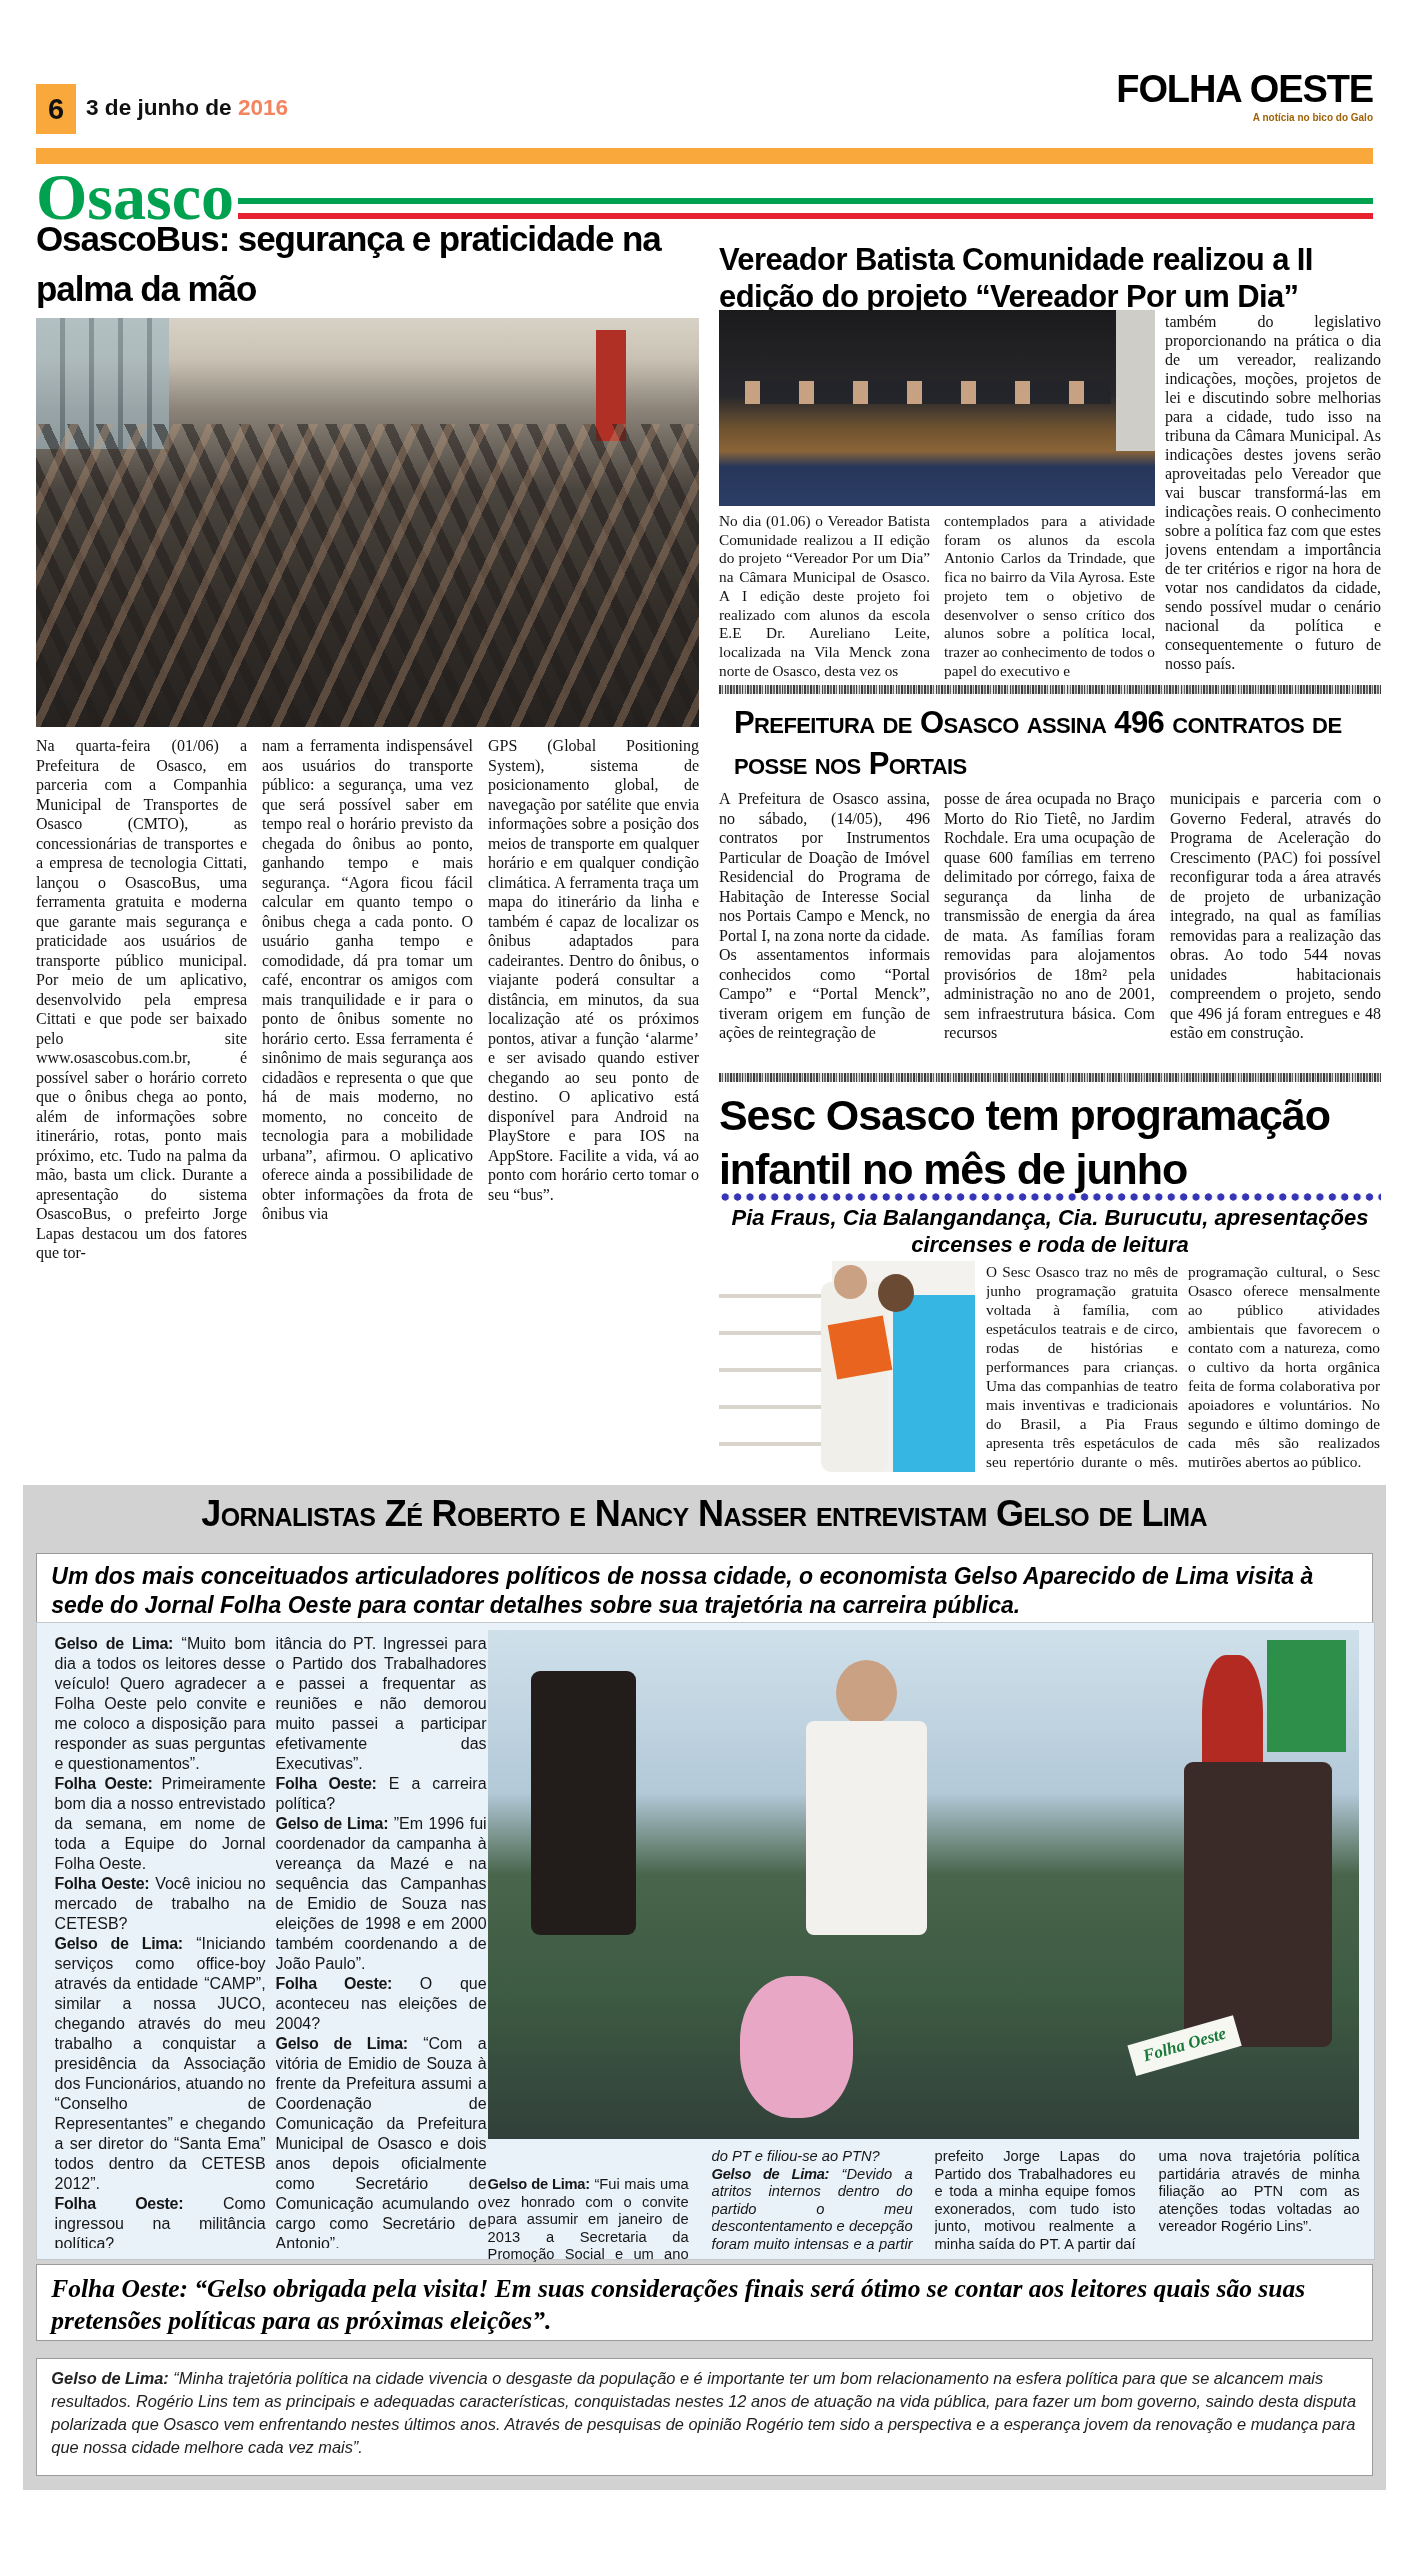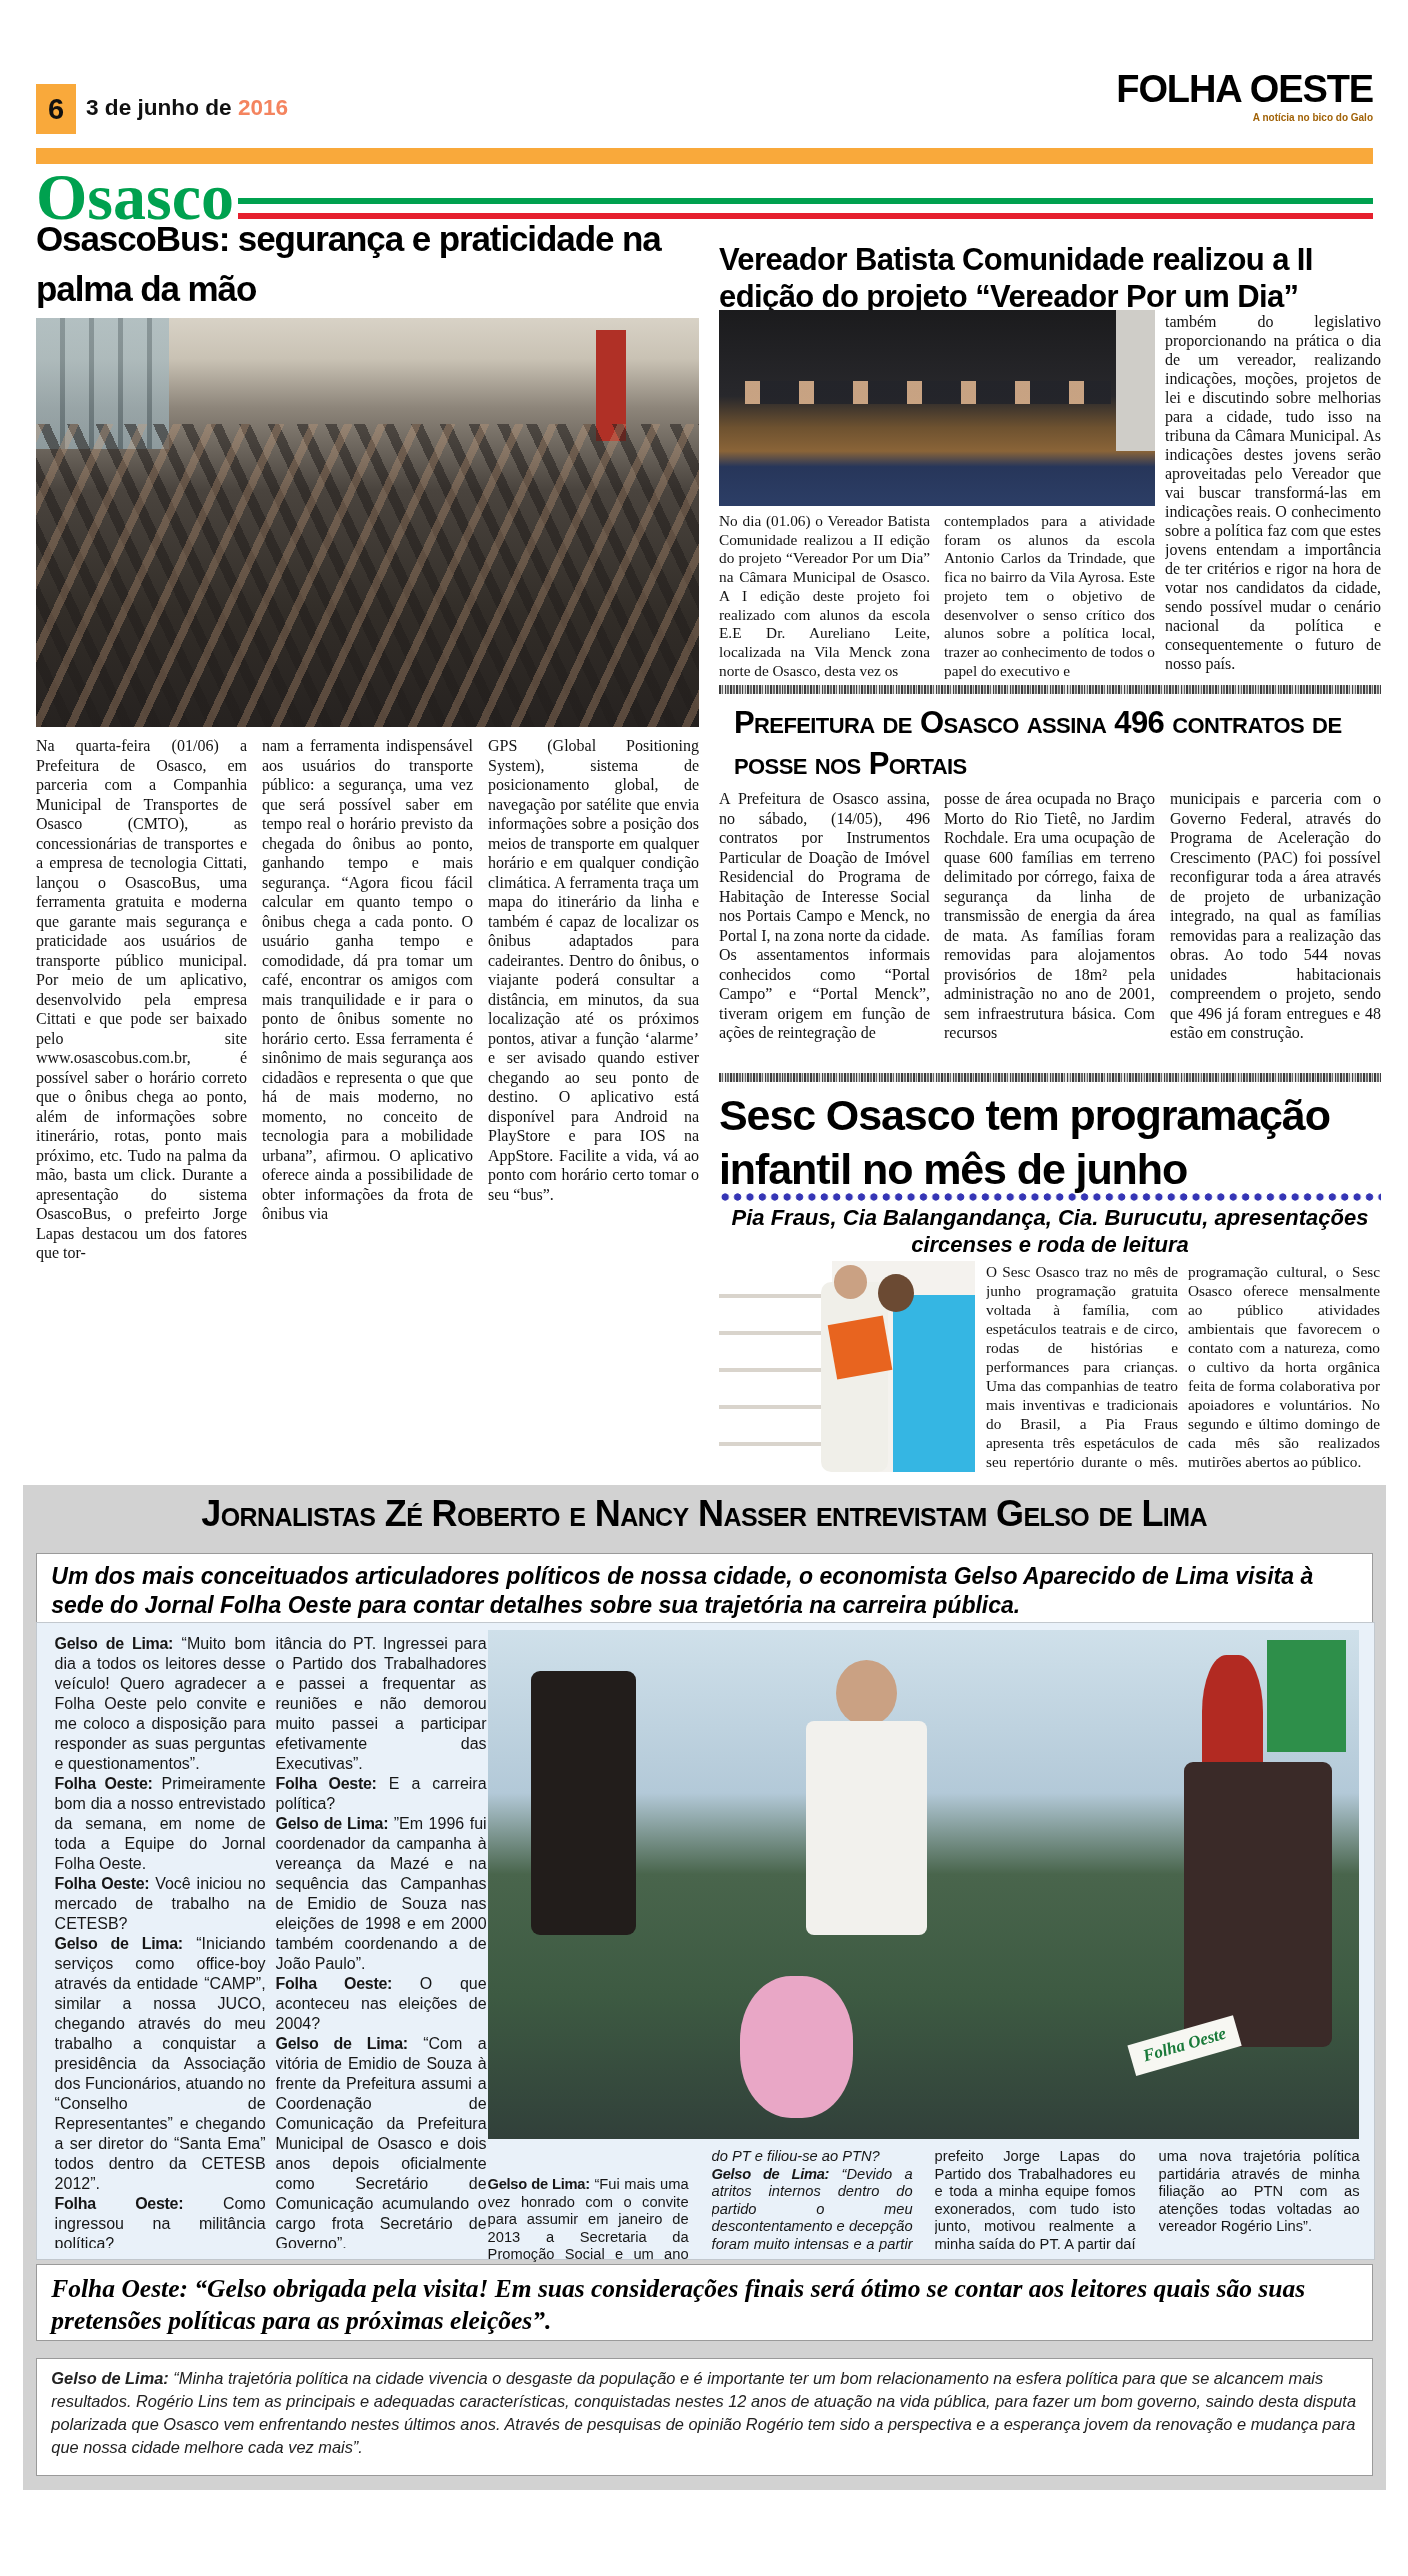--- a/index.html
+++ b/index.html
@@ -163,21 +163,21 @@
         <p><b>Gelso de Lima:</b><span> “Iniciando serviços como office-boy através da entidade “CAMP”, similar a nossa JUCO, chegando através do meu trabalho a conquistar a presidência da Associação dos Funcionários, atuando no “Conselho de Representantes” e chegando a ser diretor do “Santa Ema” todos dentro da CETESB 2012”.</span></p>
         <p><b>Folha Oeste:</b><span> Como ingressou na militância política?</span></p>
 
       </div>
 
       <div class="iv-text" style="left:239px;top:11.3px;width:211px;height:614px;">
         <p><b></b><span>itância do PT. Ingressei para o Partido dos Trabalhadores e passei a frequentar as reuniões e não demorou muito passei a participar efetivamente das Executivas”.</span></p>
         <p><b>Folha Oeste:</b><span> E a carreira política?</span></p>
         <p><b>Gelso de Lima:</b><span> ”Em 1996 fui coordenador da campanha à vereança da Mazé e na sequência das Campanhas de Emidio de Souza nas eleições de 1998 e em 2000 também coordenando a de João Paulo”.</span></p>
         <p><b>Folha Oeste:</b><span> O que aconteceu nas eleições de 2004?</span></p>
-        <p><b>Gelso de Lima:</b><span> “Com a vitória de Emidio de Souza à frente da Prefeitura assumi a Coordenação de Comunicação da Prefeitura Municipal de Osasco e dois anos depois oficialmente como Secretário de Comunicação acumulando o cargo frota Secretário de Governo”.</span></p>
+        <p><b>Gelso de Lima:</b><span> “Com a vitória de Emidio de Souza à frente da Prefeitura assumi a Coordenação de Comunicação da Prefeitura Municipal de Osasco e dois anos depois oficialmente como Secretário de Comunicação acumulando o cargo como Secretário de Antonio”.</span></p>
 
       </div>
 
       <div class="photo" style="left:451px;top:6.8px;width:871px;height:509px;
            background:linear-gradient(180deg,#cfe0ea 0,#b3c9d8 32%,#49654c 48%,#3d5a42 72%,#31403a 100%);">
         <div class="pel" style="right:1.5%;top:2%;width:9%;height:22%;background:#2e8f4a;"></div>
         <div class="pel" style="right:11%;top:5%;width:7%;height:28%;background:#b22a22;border-radius:40% 40% 20% 20%;"></div>
         <div class="pel" style="left:5%;top:8%;width:12%;height:52%;background:#221d1b;border-radius:9px;"></div>
         <div class="pel" style="left:40%;top:6%;width:7%;height:13%;background:#caa183;border-radius:50%;"></div>
         <div class="pel" style="left:36.5%;top:18%;width:14%;height:42%;background:#f2f1ed;border-radius:8px;"></div>

